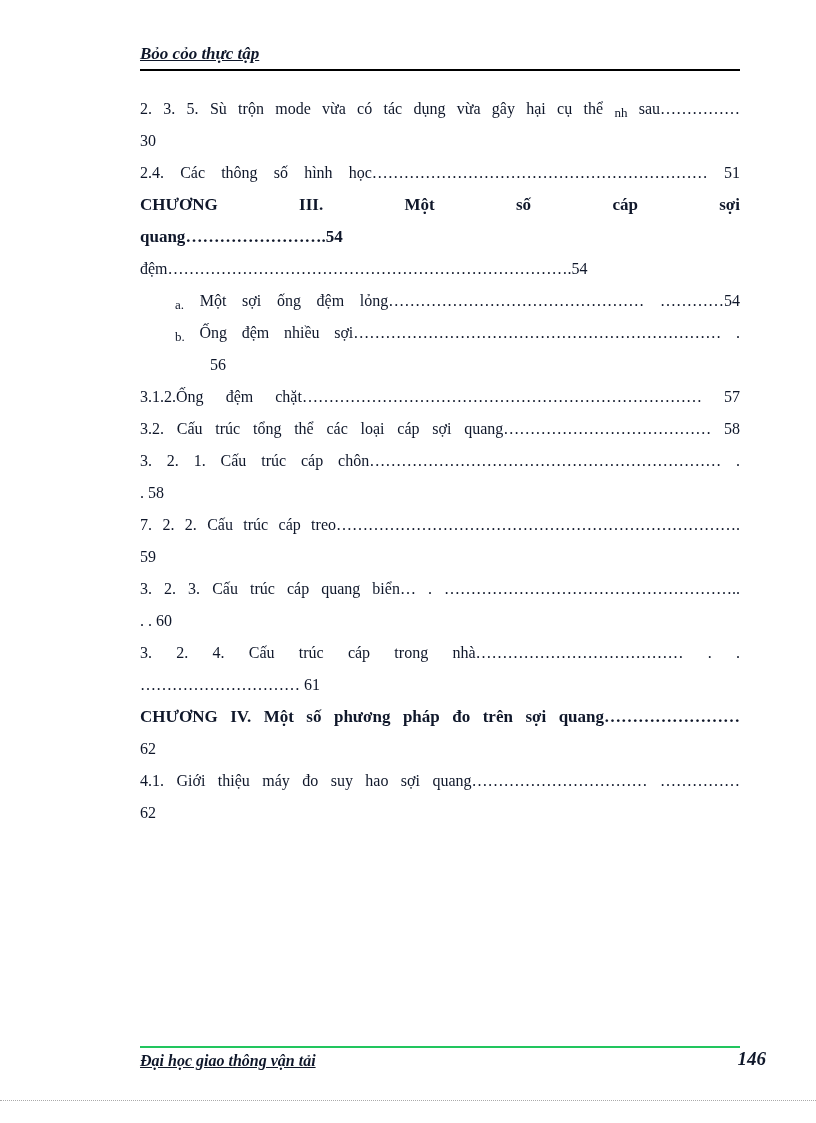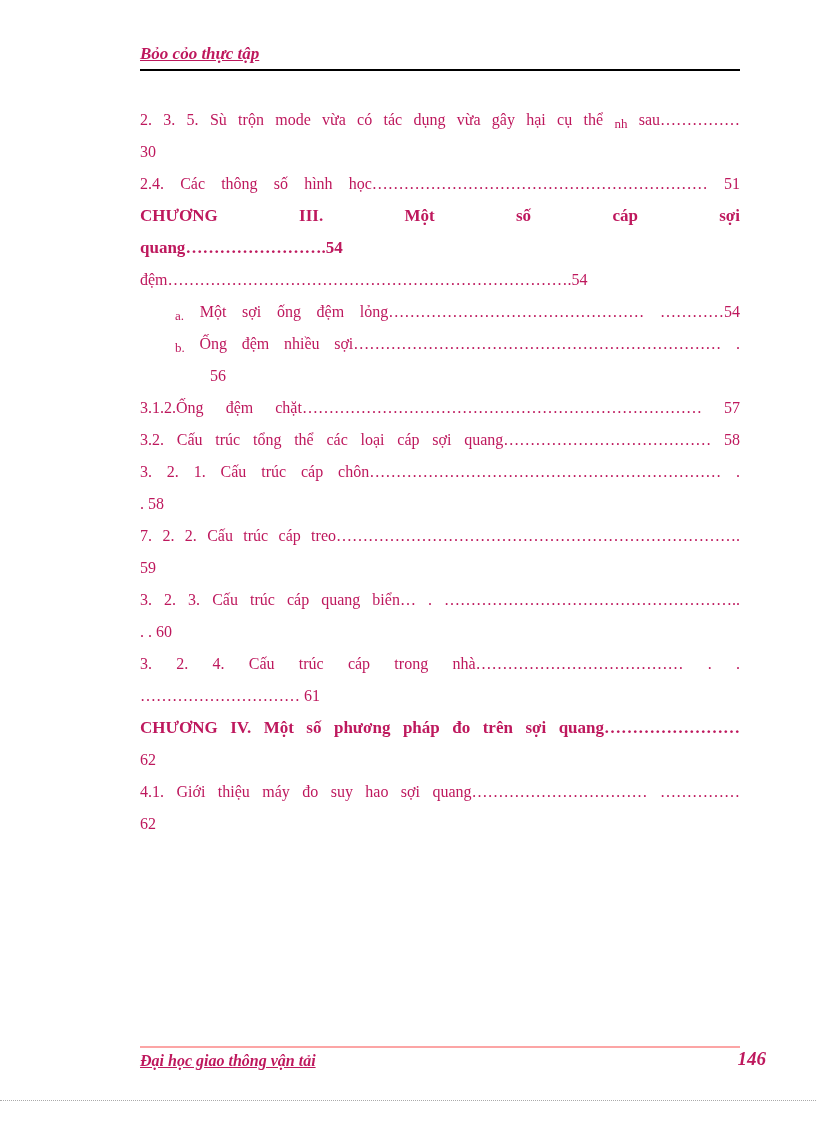--- a/index.html
+++ b/index.html
@@ -5,42 +5,42 @@
   html, body {
     margin: 0;
     padding: 0;
     background: #ffffff;
   }
   .page {
     position: relative;
     width: 816px;
     height: 1123px;
     background: #ffffff;
-    color: #be185d;
+    color: #0f172a;
     font-family: "Liberation Serif", serif;
     overflow: hidden;
   }
   .header {
     position: absolute;
     left: 140px;
     top: 44px;
     width: 600px;
     border-bottom: 2px solid #000;
     padding-bottom: 5px;
   }
   .header-title {
     font-size: 17px;
     font-weight: bold;
     font-style: italic;
     text-decoration: underline;
   }
   .toc {
     position: absolute;
     left: 140px;
-    top: 104px;
+    top: 93px;
     width: 600px;
   }
   .line {
     height: 32px;
     line-height: 32px;
     font-size: 16px;
     white-space: nowrap;
     overflow: hidden;
   }
   .line.justify {
@@ -56,21 +56,21 @@
   .sub {
     font-size: 13px;
     position: relative;
     top: 3px;
   }
   .footer {
     position: absolute;
     left: 140px;
     top: 1046px;
     width: 600px;
-    border-top: 2px solid #fca5a5;
+    border-top: 2px solid #22c55e;
     padding-top: 4px;
     display: flex;
     justify-content: space-between;
     align-items: flex-start;
   }
   .footer-inst {
     font-size: 16px;
     font-weight: bold;
     font-style: italic;
     text-decoration: underline;

